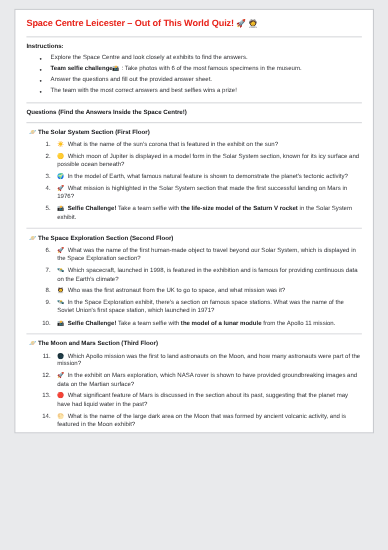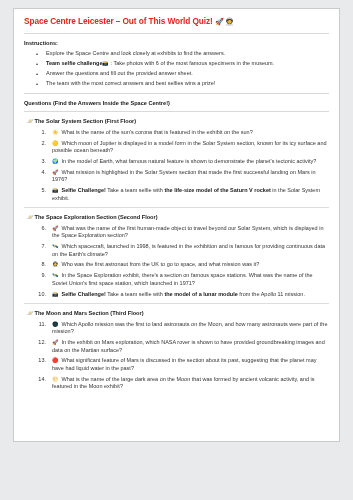--- a/index.html
+++ b/index.html
@@ -11,21 +11,21 @@
     height: 500px;
     background: #e9eaec;
     font-family: "Liberation Sans", sans-serif;
     overflow: hidden;
   }
   .page {
     position: absolute;
     left: 13px;
     top: 8px;
     width: 327px;
-    height: 434px;
+    height: 386px;
     background: #ffffff;
     border: 1px solid #c9cbcf;
     box-sizing: border-box;
     overflow: hidden;
   }
   .inner {
     padding: 8px 10px 6px 10px;
   }
   .doc-title {
     color: #e8231a;

